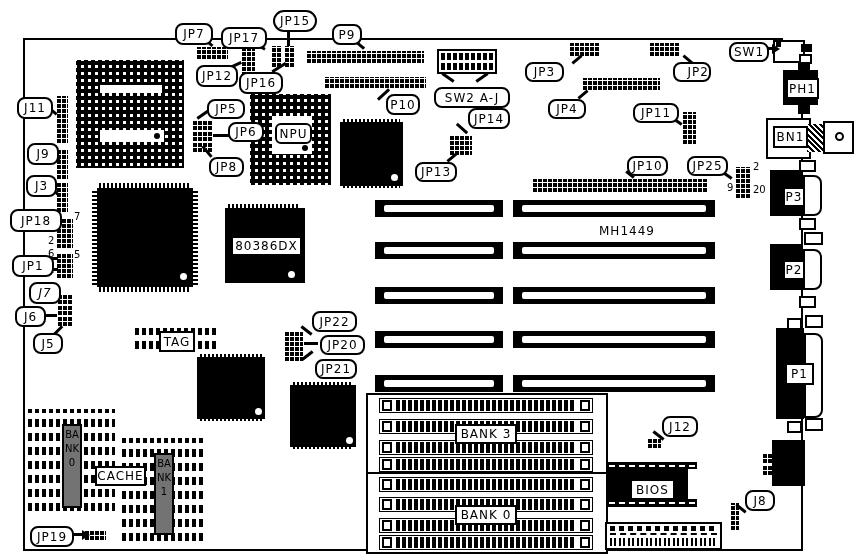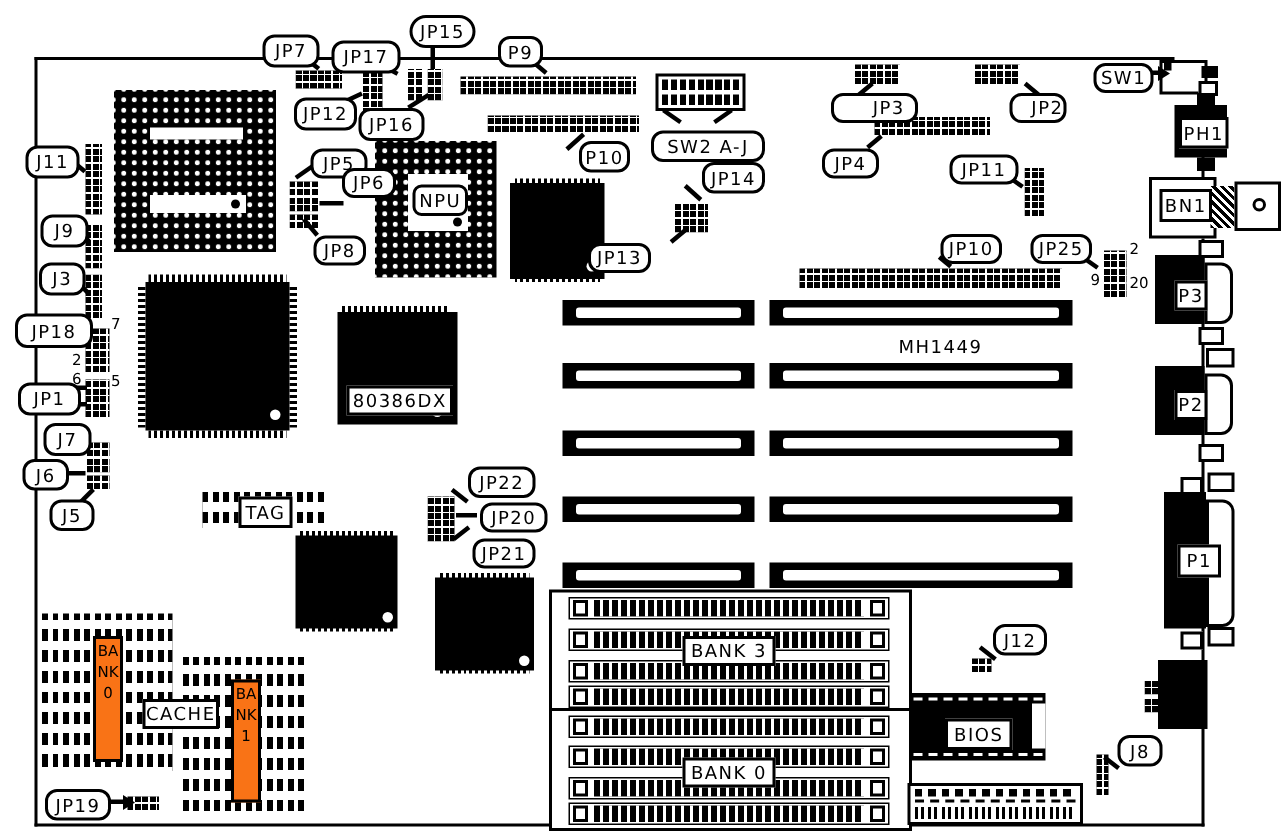--- a/index.html
+++ b/index.html
@@ -31,21 +31,21 @@
               display:flex;align-items:center;justify-content:center;z-index:20;white-space:nowrap;}
   .wdot{position:absolute;width:7px;height:7px;border-radius:50%;background:#fff;z-index:13;}
   .bdot{position:absolute;width:6px;height:6px;border-radius:50%;background:#000;z-index:13;}
   
   .slot{position:absolute;background:#000;z-index:5;}
   .slot i{position:absolute;left:9px;right:9px;top:5px;bottom:5px;background:#fff;border-radius:2px;}
   
   .dipgroup{position:absolute;z-index:5;
         background-image:repeating-linear-gradient(0deg,#fff 0 3px,rgba(0,0,0,0) 3px 11px,#fff 11px 14px),
                          repeating-linear-gradient(90deg,#000 0 4px,#fff 4px 7px);}
-  .vlabel{position:absolute;background:#f97316;border:2px solid #000;font-size:10px;line-height:14px;
+  .vlabel{position:absolute;background:#737373;border:2px solid #000;font-size:10px;line-height:14px;
           text-align:center;word-break:break-all;z-index:20;padding-top:2px;overflow:hidden;}
   
   .simm-group{position:absolute;border:2px solid #000;z-index:4;background:#fff;}
   .simm{position:absolute;height:13px;border:1px solid #000;background:#fff;z-index:6;}
   .simm .pins{position:absolute;left:16px;right:16px;top:1px;bottom:1px;background-color:#000;
         background-image:repeating-linear-gradient(90deg,rgba(0,0,0,0) 0 4px,#fff 4px 6px);}
   .simm .endl,.simm .endr{position:absolute;top:1px;bottom:1px;width:10px;border:2px solid #000;background:#fff;box-sizing:border-box;}
   .endl{left:2px;}.endr{right:2px;}
   .pnum{position:absolute;font-size:10px;z-index:26;background:#fff;line-height:10px;}
   .blackconn{position:absolute;background:#000;z-index:10;}
@@ -101,21 +101,21 @@
 
   <div class="fr-h" style="left:99px;top:183px;width:92px;"></div>
   <div class="fr-h" style="left:99px;top:287px;width:92px;"></div>
   <div class="fr-v" style="left:92px;top:190px;height:95px;"></div>
   <div class="fr-v" style="left:193px;top:190px;height:95px;"></div>
   <div class="qfp" style="left:97px;top:188px;width:96px;height:99px;"></div>
   <div class="wdot" style="left:180px;top:273px;"></div>
 
   <div class="fr-h" style="left:228px;top:204px;width:72px;"></div>
   <div class="qfp" style="left:225px;top:208px;width:80px;height:75px;"></div>
-  <div class="strip-label" style="left:231px;top:236px;width:67px;height:16px;margin-top:21px;">
+  <div class="strip-label" style="left:231px;top:236px;width:67px;height:16px;">
     <span>80386DX</span>
   </div>
   <div class="wdot" style="left:288px;top:271px;"></div>
 
   <div class="fr-h" style="left:343px;top:119px;width:57px;"></div>
   <div class="fr-h" style="left:343px;top:183px;width:57px;"></div>
   <div class="qfp" style="left:340px;top:122px;width:63px;height:64px;"></div>
   <div class="wdot" style="left:391px;top:174px;"></div>
 
   <div class="fr-h" style="left:200px;top:354px;width:62px;"></div>
@@ -370,60 +370,60 @@
     </div>
   <div class="callout" style="left:332px;top:24px;width:26px;height:17px;">
       <span>P9</span>
     </div>
   <div class="callout" style="left:386px;top:94px;width:30px;height:17px;align-items:center;">
       <span>P10</span>
     </div>
   <div class="callout" style="left:207px;top:99px;width:34px;height:16px;">
       <span>JP5</span>
     </div>
-  <div class="callout" style="left:228px;top:112px;width:32px;height:16px;text-align:right;">
+  <div class="callout" style="left:228px;top:122px;width:32px;height:16px;text-align:right;">
       <span>JP6</span>
     </div>
   <div class="callout" style="left:209px;top:157px;width:31px;height:16px;">
       <span>JP8</span>
     </div>
   <div class="callout" style="left:17px;top:97px;width:32px;height:18px;">
       <span>J11</span>
     </div>
   <div class="callout" style="left:27px;top:143px;width:28px;height:18px;">
       <span>J9</span>
     </div>
   <div class="callout" style="left:26px;top:175px;width:27px;height:18px;">
       <span>J3</span>
     </div>
   <div class="callout" style="left:10px;top:209px;width:48px;height:19px;">
       <span>JP18</span>
     </div>
   <div class="callout" style="left:12px;top:255px;width:38px;height:18px;">
       <span>JP1</span>
     </div>
-  <div class="callout" style="left:29px;top:282px;width:28px;height:18px;">
+  <div class="callout" style="left:29px;top:282px;width:28px;height:18px;font-style:italic;">
       <span>J7</span>
     </div>
   <div class="callout" style="left:15px;top:306px;width:27px;height:17px;">
       <span>J6</span>
     </div>
   <div class="callout" style="left:33px;top:333px;width:26px;height:17px;">
       <span>J5</span>
     </div>
   <div class="callout" style="left:434px;top:87px;width:72px;height:17px;">
       <span>SW2 A-J</span>
     </div>
   <div class="callout" style="left:468px;top:108px;width:38px;height:17px;">
       <span>JP14</span>
     </div>
-  <div class="callout" style="left:392px;top:162px;width:38px;height:16px;">
+  <div class="callout" style="left:415px;top:162px;width:38px;height:16px;">
       <span>JP13</span>
     </div>
-  <div class="callout" style="left:554px;top:62px;width:35px;height:16px;padding-left:19px;">
+  <div class="callout" style="left:525px;top:62px;width:35px;height:16px;">
       <span>JP3</span>
     </div>
   <div class="callout" style="left:548px;top:99px;width:34px;height:16px;">
       <span>JP4</span>
     </div>
   <div class="callout" style="left:673px;top:62px;width:34px;height:16px;justify-content:flex-end;">
       <span>JP2</span>
     </div>
   <div class="callout" style="left:633px;top:103px;width:42px;height:16px;">
       <span>JP11</span>

